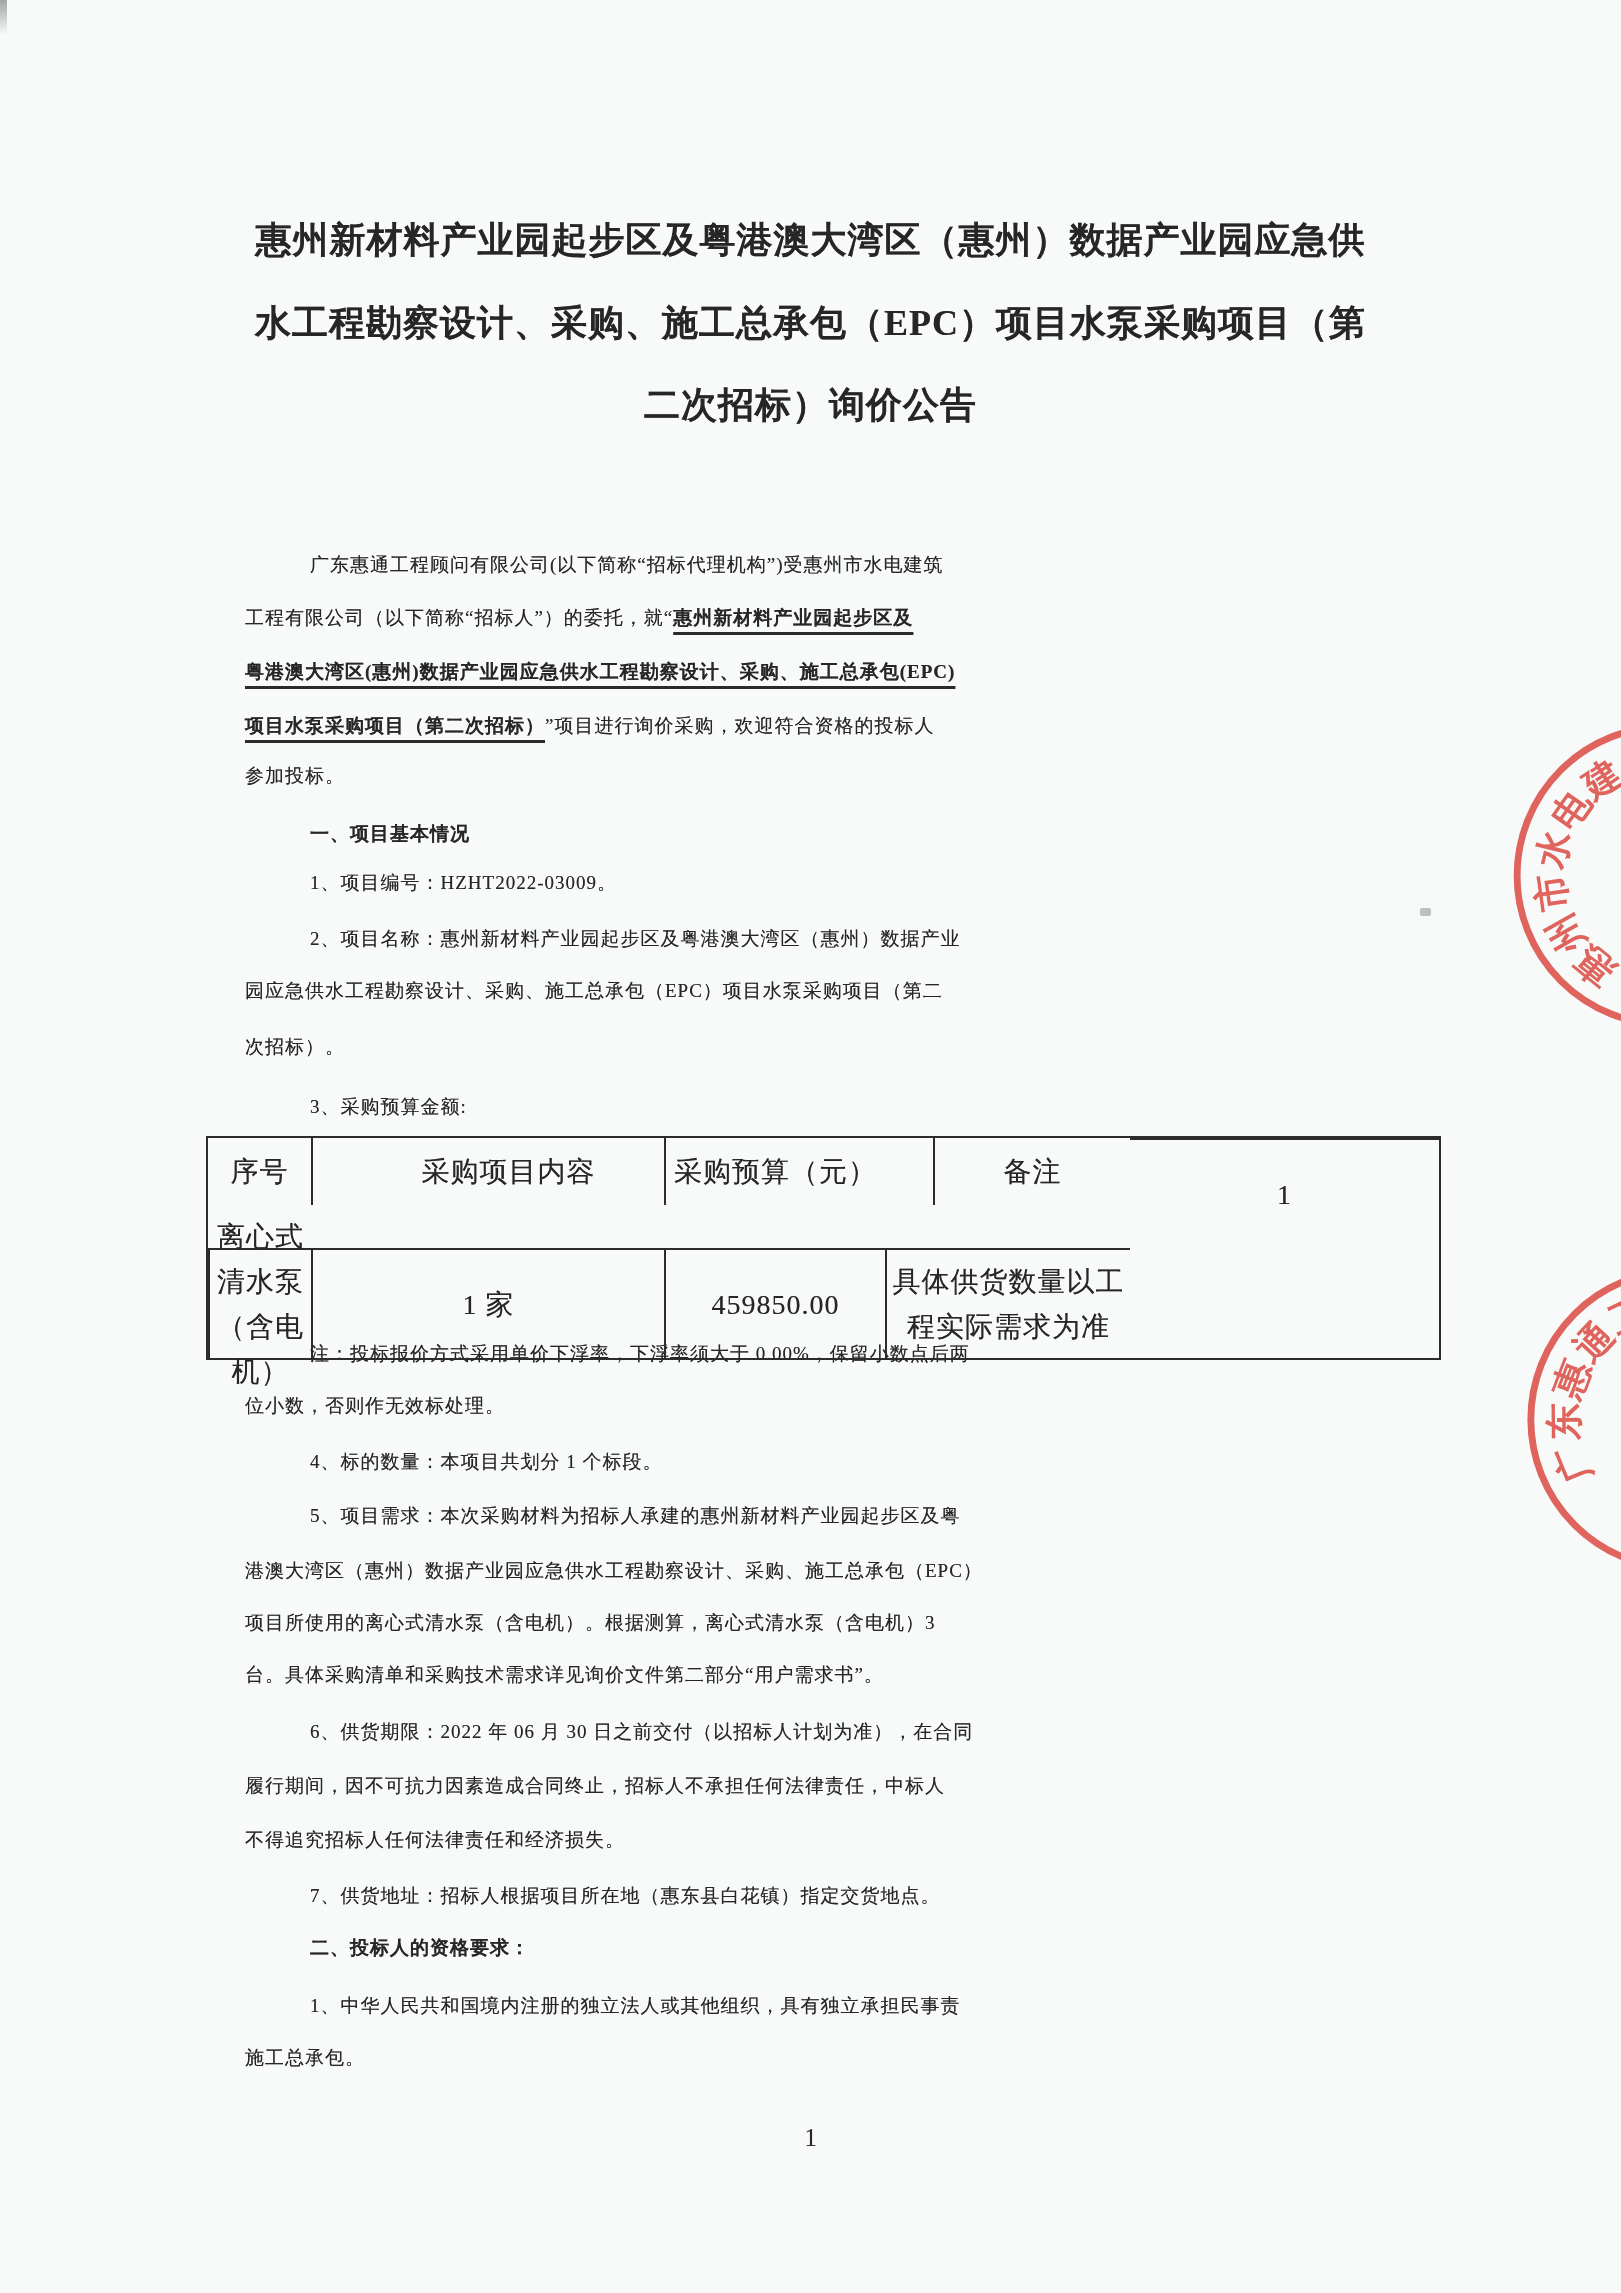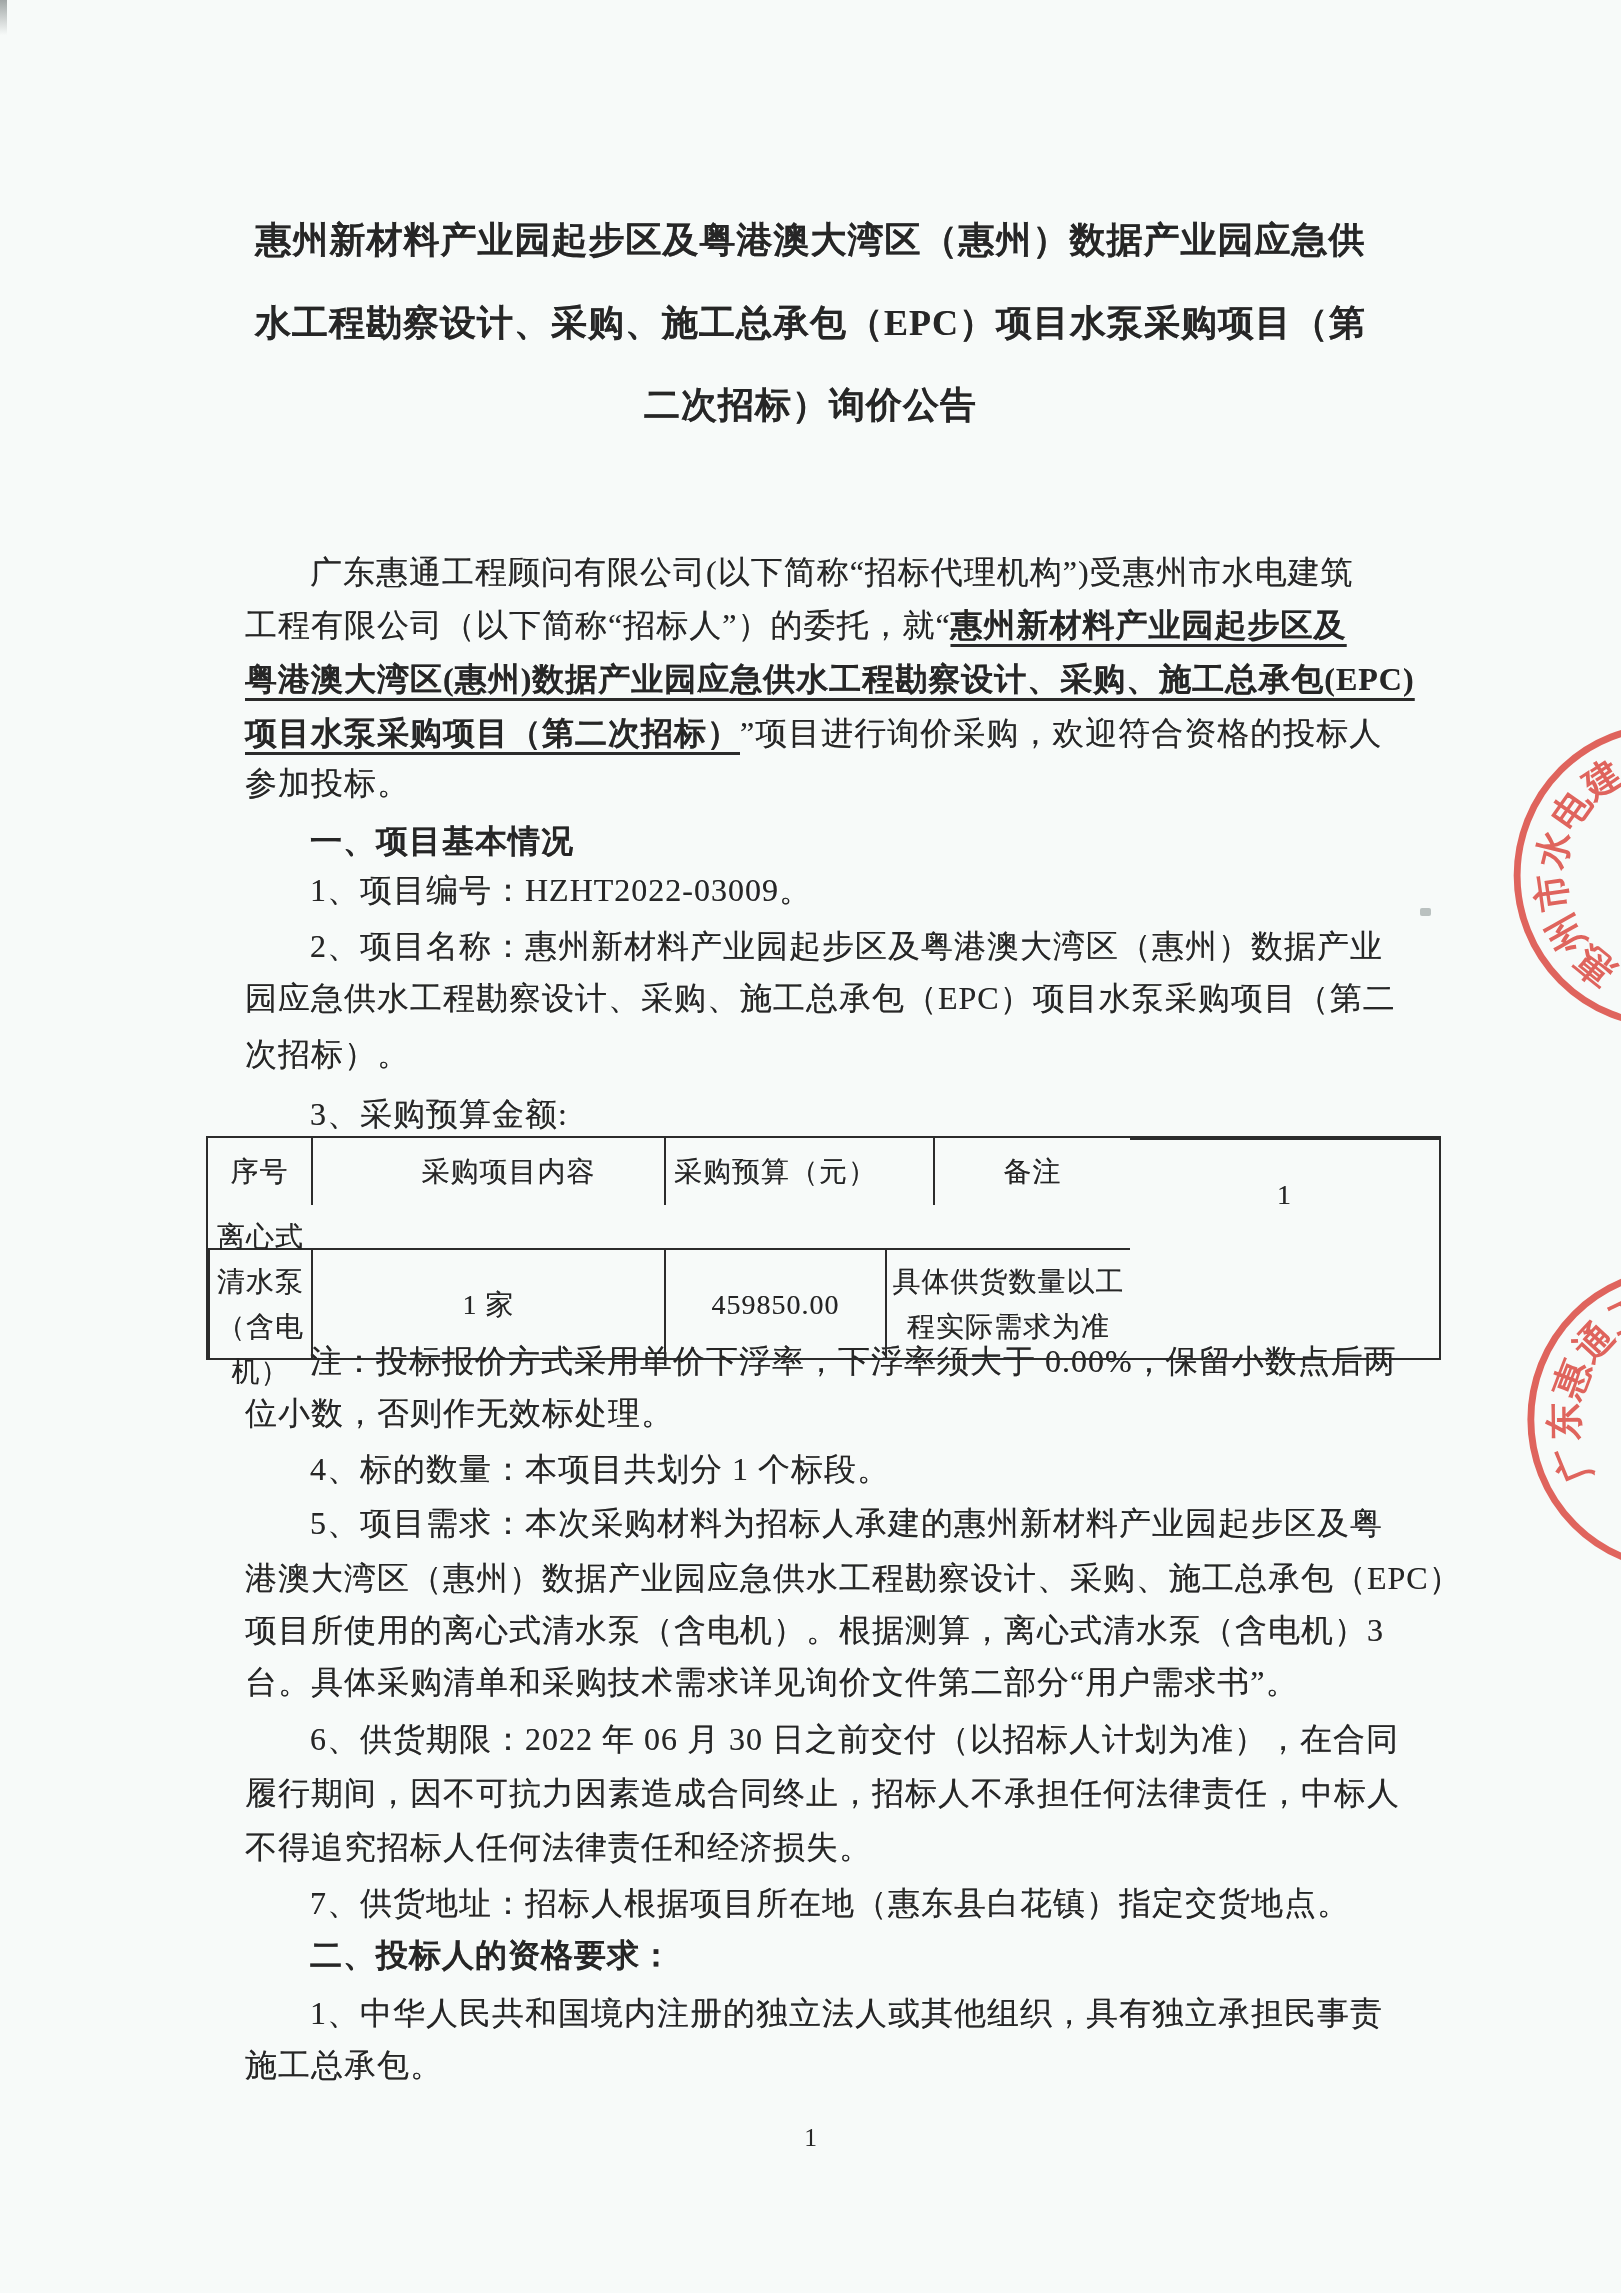--- a/index.html
+++ b/index.html
@@ -15,21 +15,21 @@
   .title-line{
     position:absolute;left:0;width:100%;
     text-align:center;
     font-size:36px;font-weight:700;
     letter-spacing:1px;line-height:1;
     text-shadow:0 0 0.6px rgba(30,30,30,.55);
   }
   
   .bline{
     position:absolute;left:245px;
-    font-size:32px;line-height:1.08;
+    font-size:19px;line-height:1.08;
     letter-spacing:1px;white-space:nowrap;
     text-shadow:0 0 0.6px rgba(30,30,30,.5);
   }
   .bline.ind{left:310px;}
   .bline .b{font-weight:700;}
   .bline .u{
     text-decoration:underline;
     text-decoration-thickness:2.5px;
     text-underline-offset:7.8px;
     text-decoration-color:#2b2b2b;

